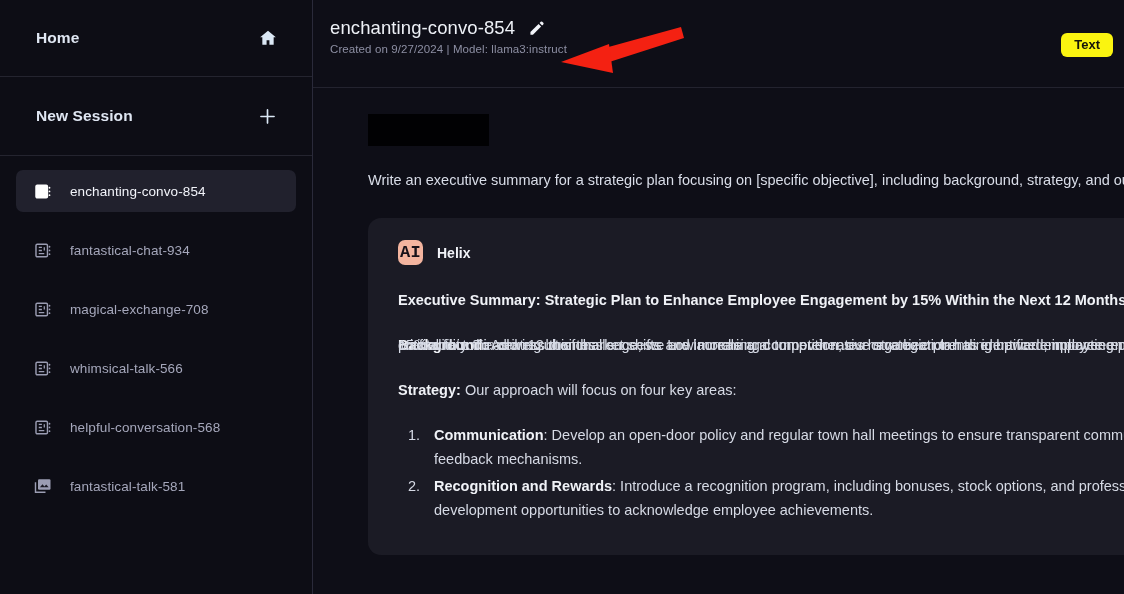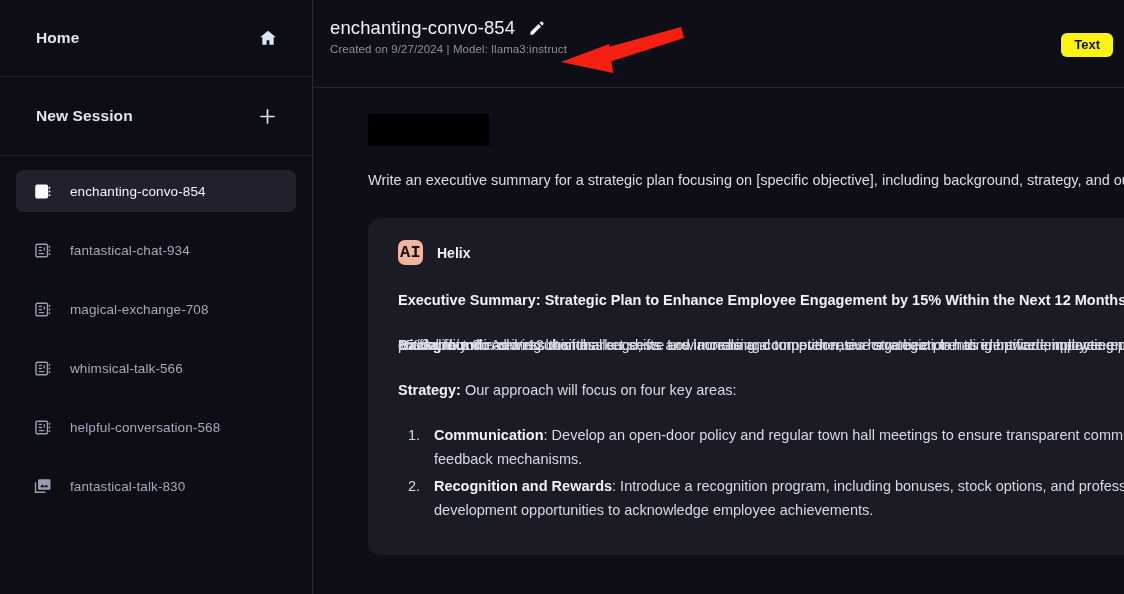--- a/index.html
+++ b/index.html
@@ -216,21 +216,21 @@
 
 
       <div class="sess-item">
         <span class="sico">
           <svg width="20" height="20" viewBox="0 0 24 24" fill="none" stroke="#9b9db3" stroke-width="1.7">
             <path d="M3 7.5v12h12"></path>
             <rect x="6" y="4" width="15" height="12.5" rx="1.4" fill="#9b9db3" stroke="none"></rect>
             <path d="M8.3 13.6l3.1-3.6 2.3 2.6 2.1-2.4 3 3.4z" fill="#1b1b25" stroke="none"></path>
           </svg>
         </span>
-        <span class="sname">fantastical-talk-830</span>
+        <span class="sname">fantastical-talk-581</span>
       </div>
 
     </div>
   </div>
 
   <div id="main">
 
     <div id="conv-header">
       <div class="title-row">
         <span id="conv-title">enchanting-convo-854</span>

